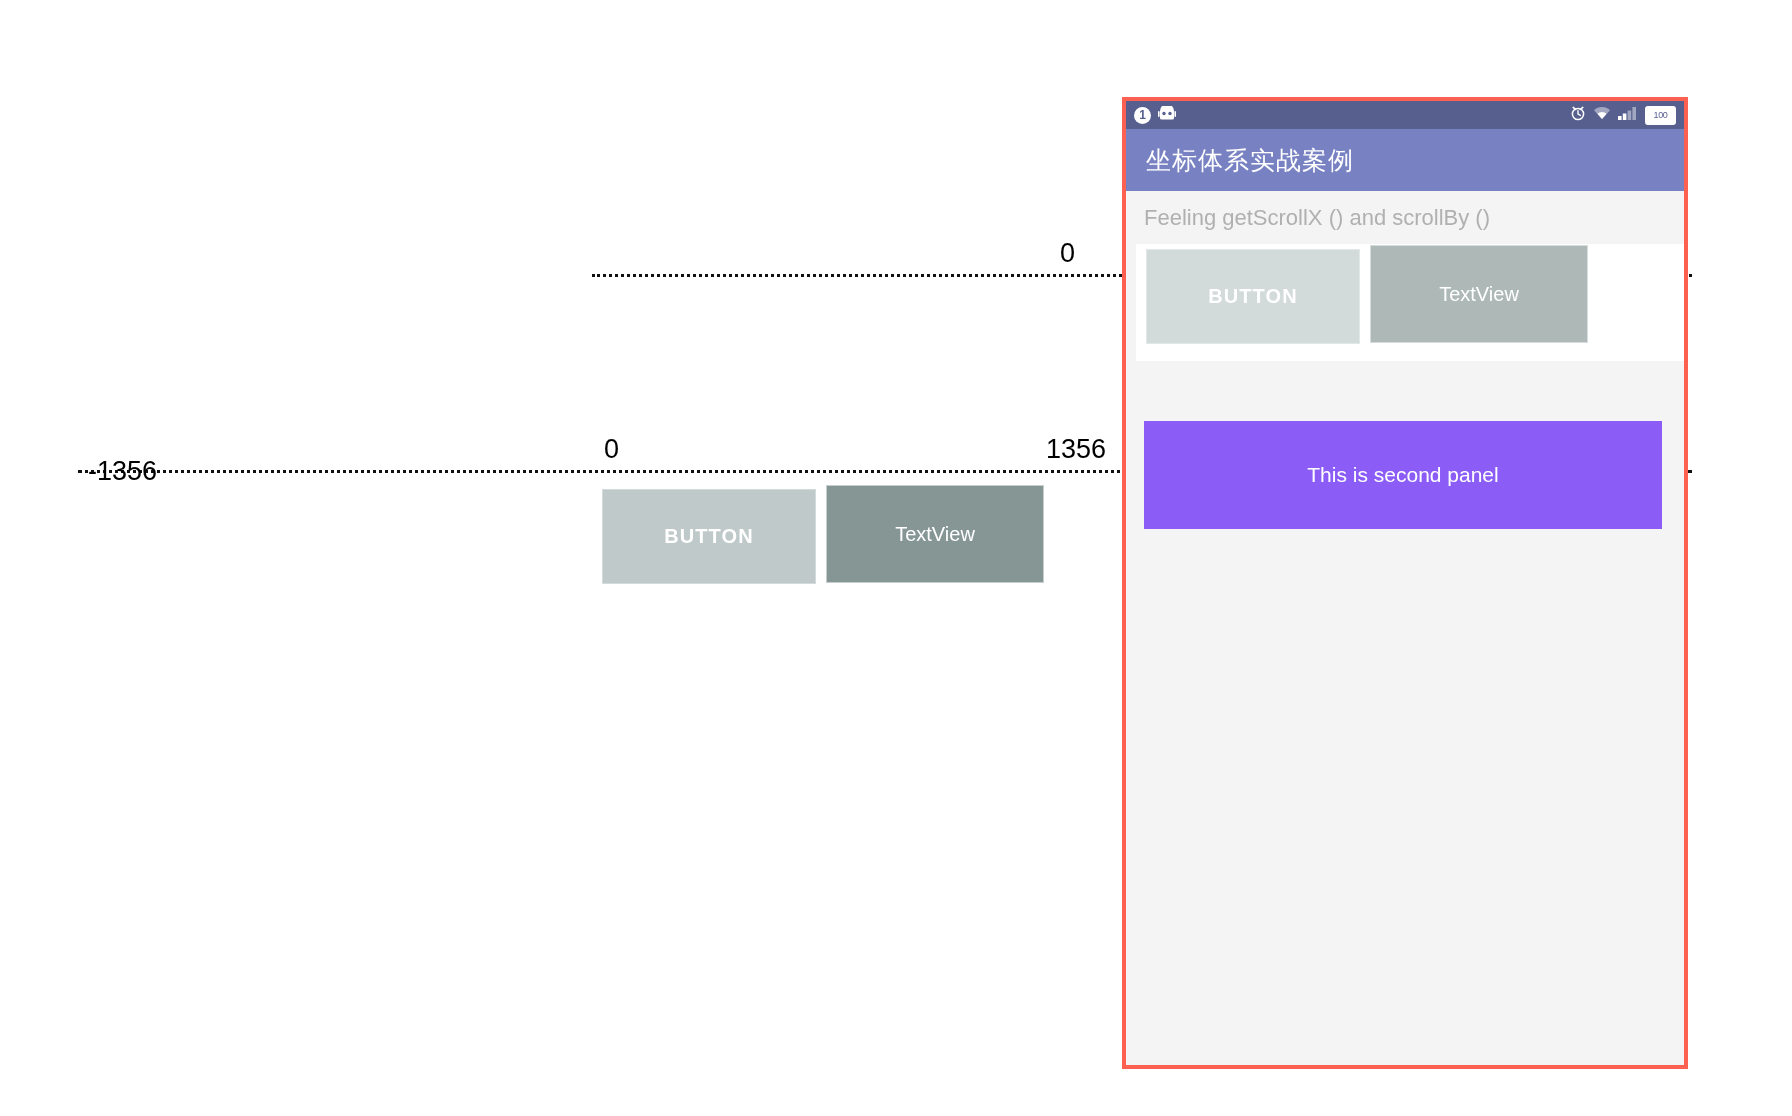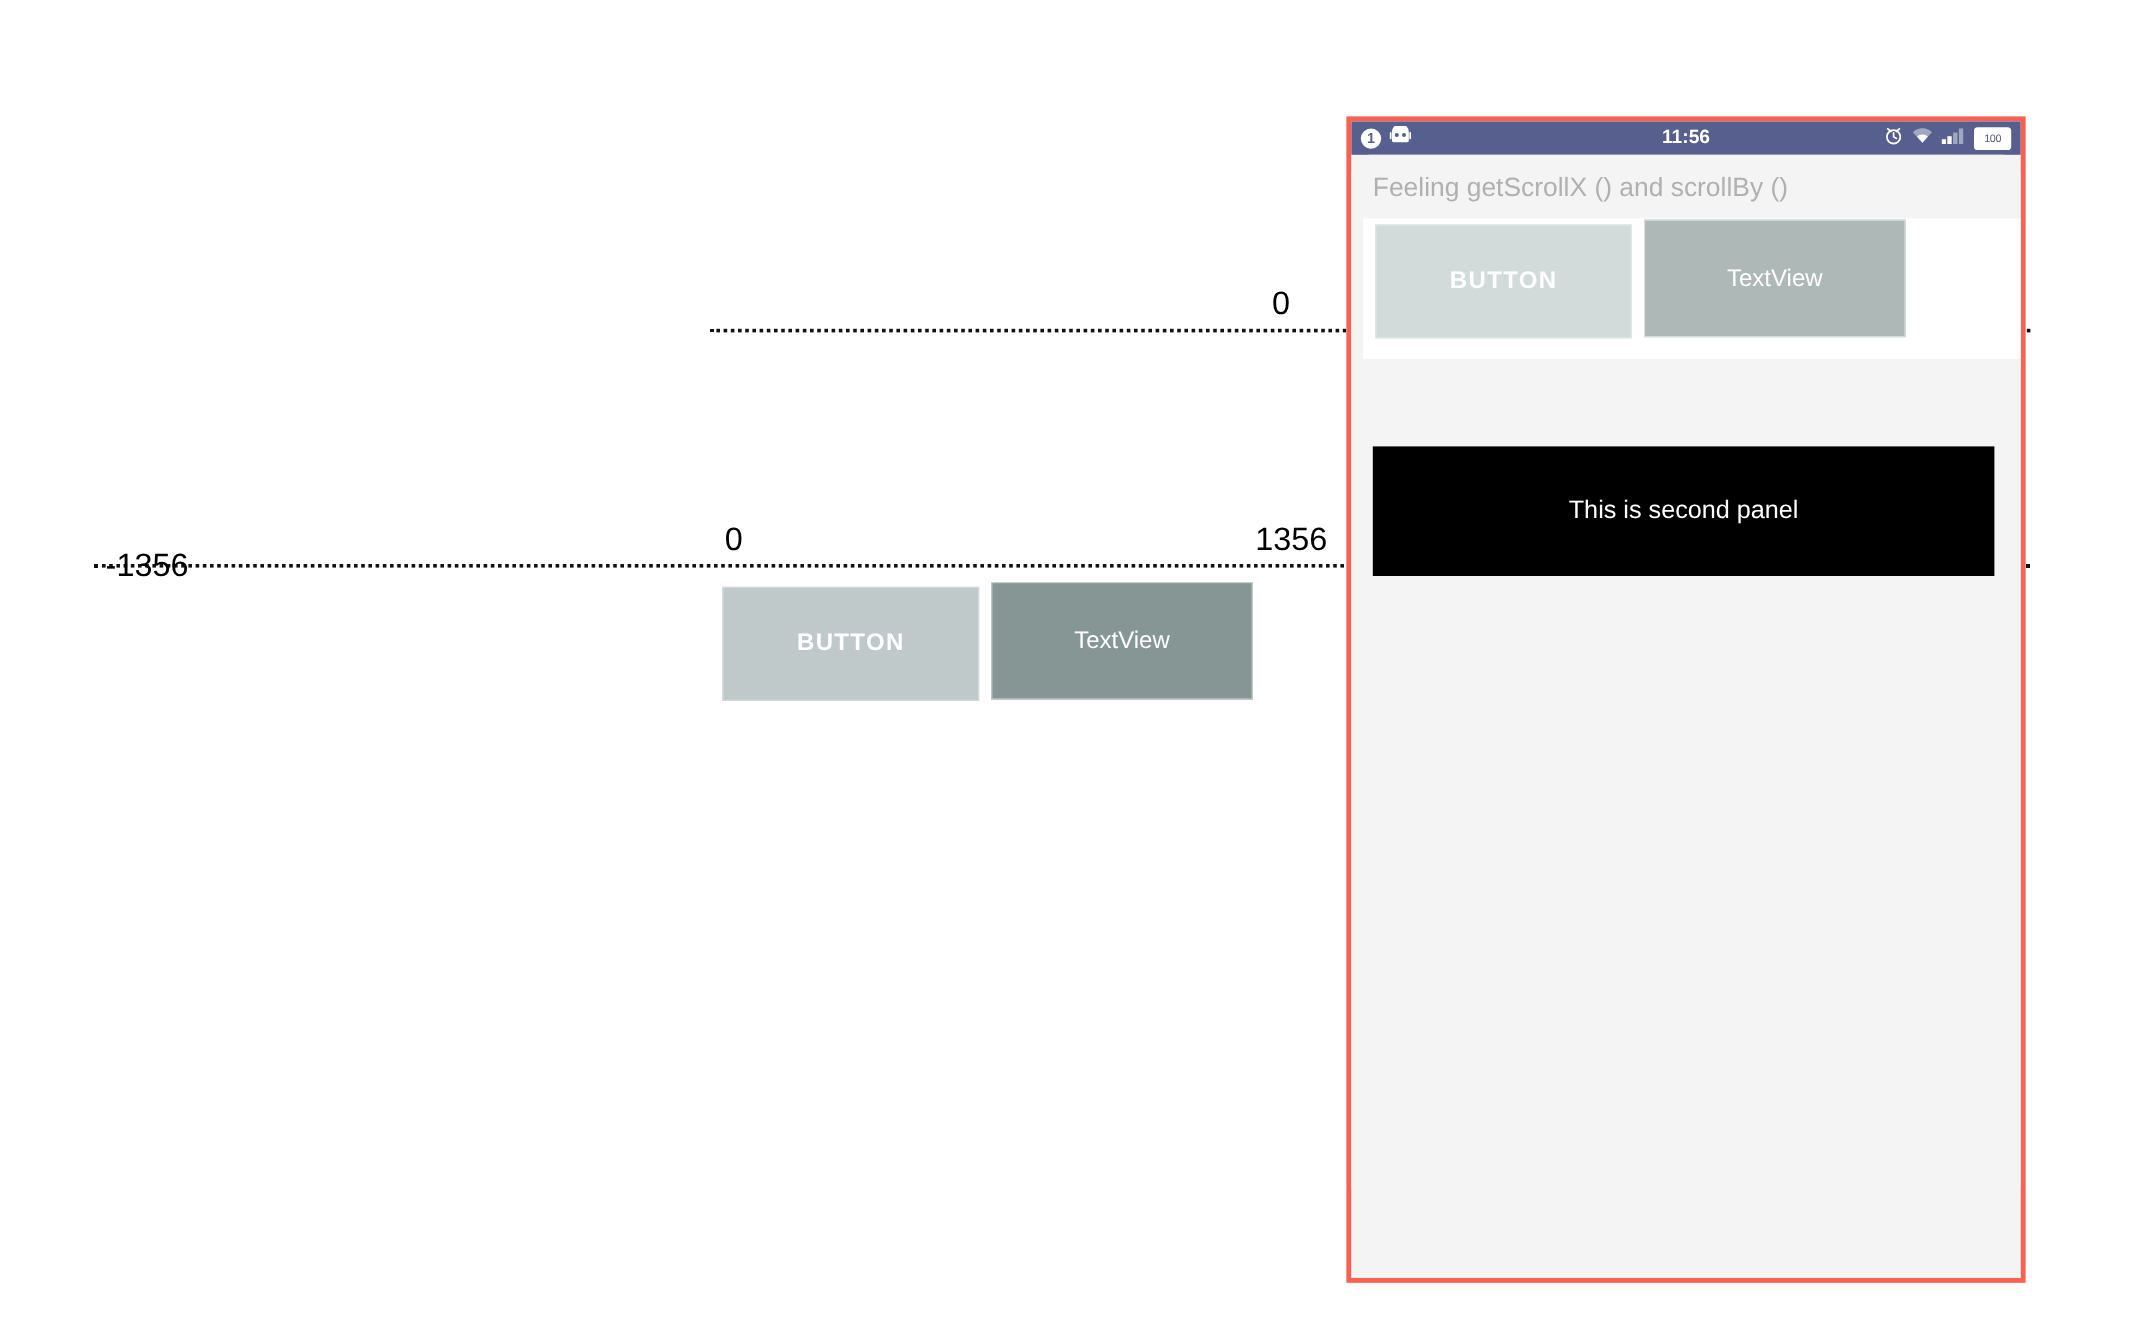--- a/index.html
+++ b/index.html
@@ -230,25 +230,24 @@
     border: 1px solid #d6dddc;
   }
 
   
   #second-panel {
     position: absolute;
     left: 18px;
     top: 230px;
     width: 518px;
     height: 108px;
-    background: #000000;
+    background: #8b5cf6;
     display: flex;
     align-items: center;
     justify-content: center;
-    margin-top: 13px;
   }
   #second-panel-label {
     color: #ffffff;
     font-size: 21px;
   }
 </style>
 </head>
 <body>
 
 <div id="dotted-line-top" class="dotted-line"></div>
@@ -278,21 +277,20 @@
         <svg width="18" height="15" viewBox="0 0 18 15">
           <path d="M2 5 A7 7 0 0 1 16 5 L16 12 A1.6 1.6 0 0 1 14.4 13.6 L3.6 13.6 A1.6 1.6 0 0 1 2 12 Z" fill="#ffffff"></path>
           <circle cx="6" cy="7.5" r="1.7" fill="#565f8e"></circle>
           <circle cx="12" cy="7.5" r="1.7" fill="#565f8e"></circle>
           <rect x="0" y="5" width="1.6" height="6" rx="0.8" fill="#ffffff"></rect>
           <rect x="16.4" y="5" width="1.6" height="6" rx="0.8" fill="#ffffff"></rect>
         </svg>
       </span>
     </div>
 
-    <div id="status-time">11:56</div>
 
     <div id="status-bar-right">
       <span class="sb-icon">
         <svg width="16" height="16" viewBox="0 0 16 16">
           <circle cx="8" cy="9" r="5.6" fill="none" stroke="#ffffff" stroke-width="1.5"></circle>
           <path d="M8 5.6 L8 9 L10.4 10.4" fill="none" stroke="#ffffff" stroke-width="1.4" stroke-linecap="round"></path>
           <path d="M3.2 2.4 L5.6 4.4" stroke="#ffffff" stroke-width="1.6" stroke-linecap="round"></path>
           <path d="M12.8 2.4 L10.4 4.4" stroke="#ffffff" stroke-width="1.6" stroke-linecap="round"></path>
         </svg>
       </span>
@@ -309,20 +307,23 @@
           <rect x="9.6" y="4.5" width="3.6" height="9.5" fill="#ffffff" opacity="0.45"></rect>
           <rect x="14.4" y="1" width="3.6" height="13" fill="#ffffff" opacity="0.45"></rect>
         </svg>
       </span>
       <div id="battery-icon">
         <span>100</span>
       </div>
     </div>
   </div>
 
+  <div id="app-bar">
+    <div id="app-bar-title">坐标体系实战案例</div>
+  </div>
 
   <div id="device-content">
 
     <div id="hint-text">Feeling getScrollX () and scrollBy ()</div>
 
     <div id="first-panel">
       <div id="phone-button" class="widget">BUTTON</div>
       <div id="phone-textview" class="widget">TextView</div>
     </div>
 

